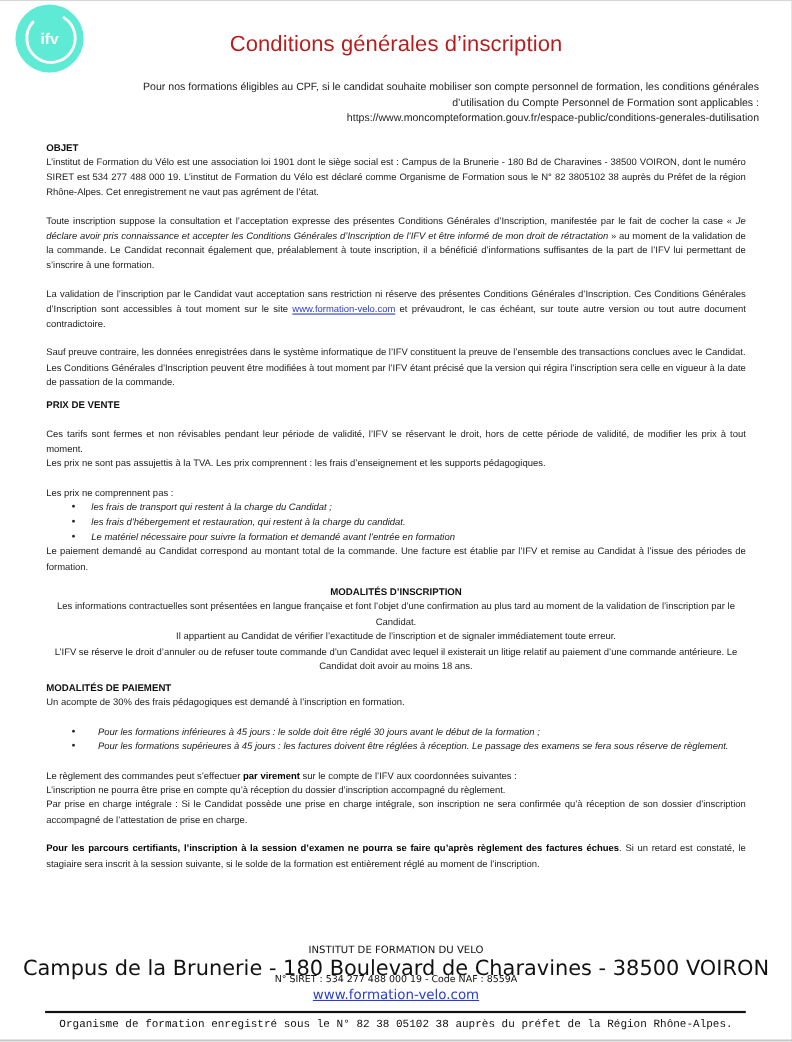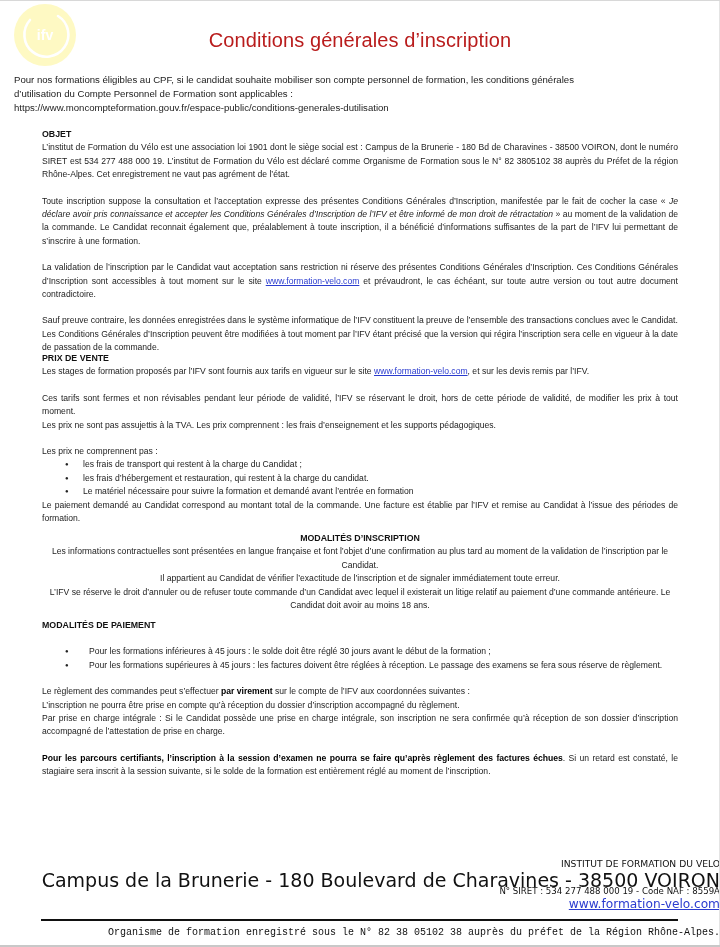--- a/index.html
+++ b/index.html
@@ -1,34 +1,34 @@
 <!DOCTYPE html>
 <html><head>
 <meta charset="utf-8">
 <style>
   * { box-sizing: border-box; margin: 0; padding: 0; }
   html, body { width: 720px; height: 947px; background: #ffffff; overflow: hidden; }
   body { position: relative; font-family: "Liberation Sans", sans-serif; color: #1a1a1a; }
   .page { position: absolute; left: 0; top: 0; width: 720px; height: 947px; background: #fff; border-top: 1px solid #d8d8d8; }
-  .logo { position: absolute; left: 14px; top: 3px; width: 62px; height: 62px; border-radius: 50%; background: #fef9c3; }
+  .logo { position: absolute; left: 14px; top: 3px; width: 62px; height: 62px; border-radius: 50%; background: #5eead4; }
   .logo svg { position: absolute; left: 0; top: 0; }
   .title { position: absolute; left: 0; right: 0; top: 28px; text-align: center; font-size: 20px; color: #b91c1c; letter-spacing: 0.1px; }
-  .intro { position: absolute; left: 14px; right: 30px; top: 72px; text-align: left; font-size: 9.6px; line-height: 14px; color: #222; }
+  .intro { position: absolute; left: 14px; right: 30px; top: 72px; text-align: right; font-size: 9.6px; line-height: 14px; color: #222; }
   .body { position: absolute; left: 42px; width: 636px; font-size: 8.6px; line-height: 13.4px; color: #222; }
   .h { font-weight: bold; font-size: 8.8px; color: #111; }
   .just { text-align: justify; }
   .gap { height: 13px; }
   a.lnk { color: #2a3bcf; text-decoration: underline; }
   ul.bl { list-style: none; }
-  ul.bl li { position: relative; padding-left: 41px; }
+  ul.bl li { position: relative; padding-left: 41px; font-style: italic; }
   ul.bl li::before { content: "\25CF"; position: absolute; left: 23px; top: 0; font-size: 6px; }
   ul.bl2 li { padding-left: 47px; }
   ul.bl2 li::before { left: 23px; }
   b.k { color: #000; }
-  .footer { position: absolute; left: 0; right: 0; text-align: right; font-family: "DejaVu Sans", sans-serif; color: #111; }
+  .footer { position: absolute; left: 0; right: 0; text-align: center; font-family: "DejaVu Sans", sans-serif; color: #111; }
   .f1 { top: 857px; font-size: 9.2px; }
   .f2 { top: 868px; font-size: 19px; }
   .f3 { top: 885px; font-size: 8.6px; }
   .f4 { top: 896px; font-size: 12.2px; }
   .f4 a { color: #2a3bcf; text-decoration: underline; }
   .rule { position: absolute; left: 41px; width: 637px; top: 918px; height: 2px; background: #111; }
   .f5 { top: 926px; font-size: 10px; font-family: Liberation Mono, monospace; }
   .bottom-bar { position: absolute; left: 0; right: 0; bottom: 0; height: 2px; background: #c8c8c8; }
   .right-edge { position: absolute; top: 0; right: 0; width: 1px; height: 947px; background: #e4e4e4; }
 </style>
@@ -57,23 +57,22 @@
     <div class="just">L’institut de Formation du Vélo est une association loi 1901 dont le siège social est : Campus de la Brunerie - 180 Bd de Charavines - 38500 VOIRON, dont le numéro SIRET est 534 277 488 000 19. L’institut de Formation du Vélo est déclaré comme Organisme de Formation sous le N° 82 3805102 38 auprès du Préfet de la région Rhône-Alpes. Cet enregistrement ne vaut pas agrément de l’état.</div>
     <div class="gap"></div>
     <div class="just"><span>Toute inscription suppose la consultation et l’acceptation expresse des présentes Conditions Générales d’Inscription, manifestée par le fait de cocher la case « </span><i>Je déclare avoir pris connaissance et accepter les Conditions Générales d’Inscription de l’IFV et être informé de mon droit de rétractation</i><span> » au moment de la validation de la commande.       Le Candidat reconnait également que, préalablement à toute inscription, il a bénéficié d’informations suffisantes de la part de l’IFV lui permettant de s’inscrire à une formation.</span></div>
     <div class="gap"></div>
     <div class="just"><span>La validation de l’inscription par le Candidat vaut acceptation sans restriction ni réserve des présentes Conditions Générales d’Inscription. Ces Conditions Générales d’Inscription sont accessibles à tout moment sur le site </span><a class="lnk">www.formation-velo.com</a><span> et prévaudront, le cas échéant, sur toute autre version ou tout autre document contradictoire.</span></div>
     <div class="gap"></div>
     <div class="just">Sauf preuve contraire, les données enregistrées dans le système informatique de l’IFV constituent la preuve de l’ensemble des transactions conclues avec le Candidat.</div>
     <div class="just">Les Conditions Générales d’Inscription peuvent être modifiées à tout moment par l’IFV étant précisé que la version qui régira l’inscription sera celle en vigueur à la date de passation de la commande.</div>
   </div>
 
-  <div class="body" style="top:351px;">
+  <div class="body" style="top:361px;">
     <div class="h">PRIX DE VENTE</div>
-    <div><span>Les stages de formation proposés par l’IFV sont fournis aux tarifs en vigueur sur le site </span><a class="lnk">www.formation-velo.com</a><span>, et sur les devis remis par l’IFV.</span></div>
     <div class="gap"></div>
     <div class="just">Ces tarifs sont fermes et non révisables pendant leur période de validité, l’IFV se réservant le droit, hors de cette période de validité, de modifier les prix à tout moment.</div>
     <div>Les prix ne sont pas assujettis à la TVA. Les prix comprennent : les frais d’enseignement et les supports pédagogiques.</div>
     <div class="gap"></div>
     <div>Les prix ne comprennent pas :</div>
     <ul class="bl">
       <li>les frais de transport qui restent à la charge du Candidat ;</li>
       <li>les frais d’hébergement et restauration, qui restent à la charge du candidat.</li>
       <li>Le matériel nécessaire pour suivre la formation et demandé avant l’entrée en formation</li>
     </ul>
@@ -82,20 +81,21 @@
 
   <div class="body" style="top:531px;text-align:center;">
     <div class="h">MODALITÉS D’INSCRIPTION</div>
     <div>Les informations contractuelles sont présentées en langue française et font l’objet d’une confirmation au plus tard au moment de la validation de l’inscription par le Candidat.</div>
     <div>Il appartient au Candidat de vérifier l’exactitude de l’inscription et de signaler immédiatement toute erreur.</div>
     <div>L’IFV se réserve le droit d’annuler ou de refuser toute commande d’un Candidat avec lequel il existerait un litige relatif au paiement d’une commande antérieure. Le Candidat doit avoir au moins 18 ans.</div>
   </div>
 
   <div class="body" style="top:618px;">
     <div class="h">MODALITÉS DE PAIEMENT</div>
+    <div>Un acompte de 30% des frais pédagogiques est demandé à l’inscription en formation.</div>
     <div class="gap"></div>
     <ul class="bl bl2">
       <li>Pour les formations inférieures à 45 jours : le solde doit être réglé 30 jours avant le début de la formation ;</li>
       <li>Pour les formations supérieures à 45 jours : les factures doivent être réglées à réception. Le passage des examens se fera sous réserve de règlement.</li>
     </ul>
     <div class="gap"></div>
     <div><span>Le règlement des commandes peut s’effectuer </span><b class="k">par virement</b><span> sur le compte de l’IFV aux coordonnées suivantes :</span></div>
     <div>L’inscription ne pourra être prise en compte qu’à réception du dossier d’inscription accompagné du règlement.</div>
     <div class="just">Par prise en charge intégrale : Si le Candidat possède une prise en charge intégrale, son inscription ne sera confirmée qu’à réception de son dossier d’inscription accompagné de l’attestation de prise en charge.</div>
     <div class="gap"></div>

